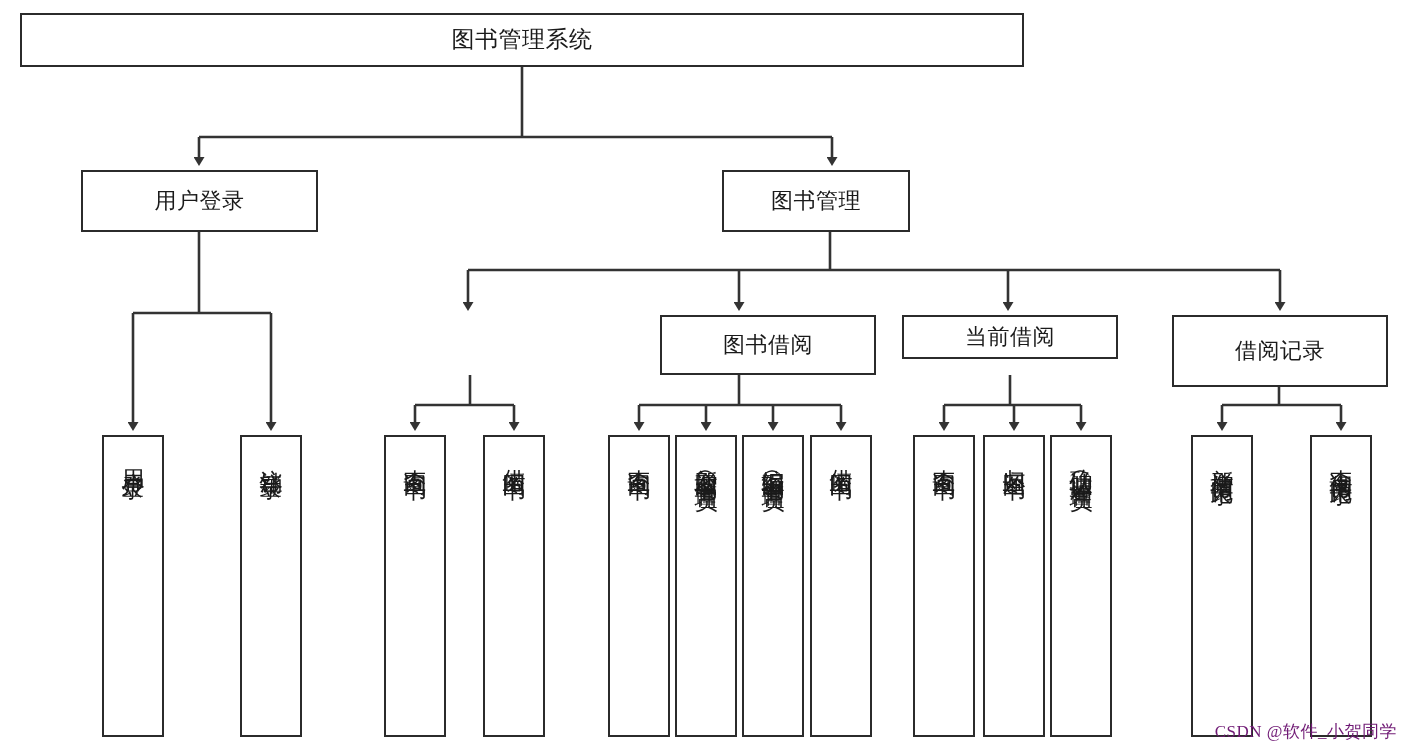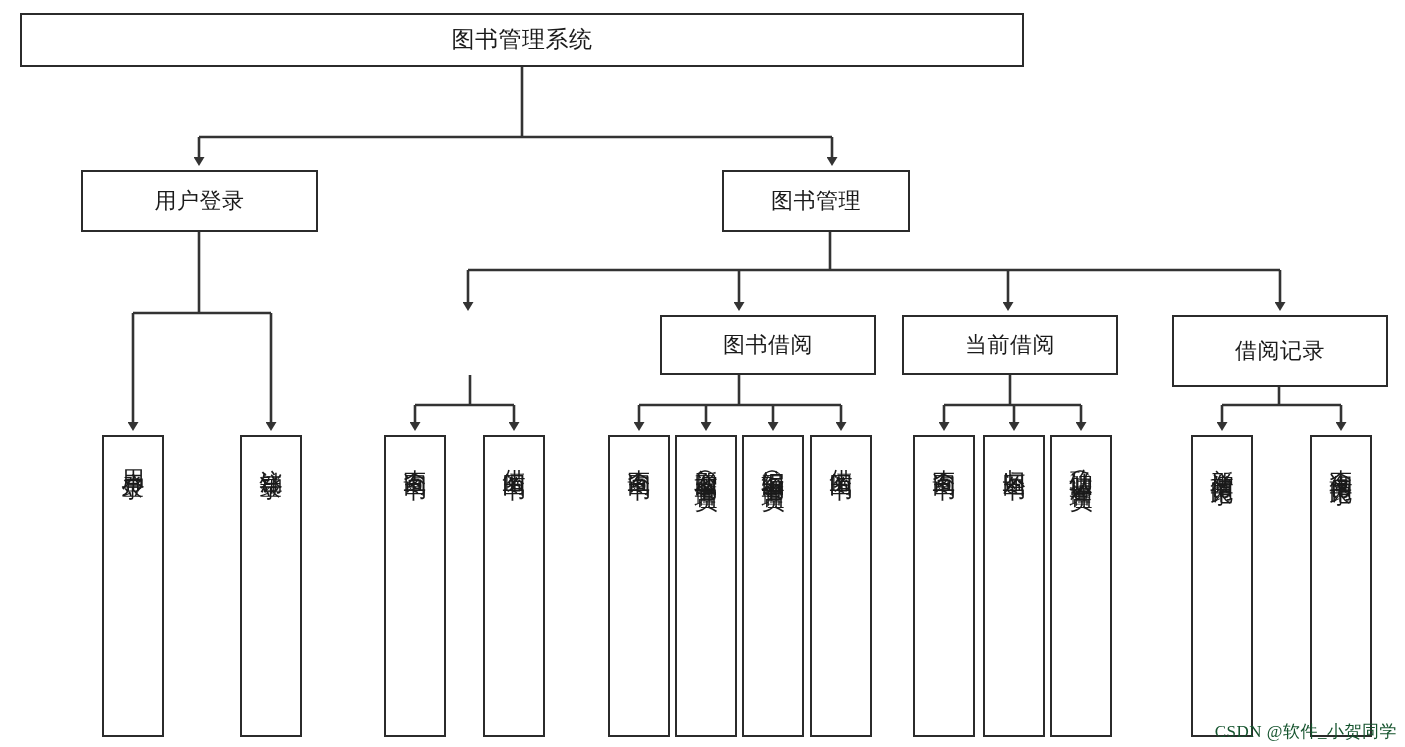--- a/index.html
+++ b/index.html
@@ -58,21 +58,21 @@
     line-height: 1.0;
     letter-spacing: 3px;
     white-space: nowrap;
   }
   .node.root .lbl { font-size: 23px; }
   .watermark {
     position: absolute;
     right: 8px;
     bottom: 4px;
     font-size: 17px;
-    color: #14532d;
+    color: #701a75;
     z-index: 5;
     white-space: nowrap;
     letter-spacing: 0.5px;
   }
 </style>
 </head>
 <body>
 
 <div id="canvas">
 
@@ -133,21 +133,21 @@
   <div class="node horiz" style="left:81px; top:170px; width:237px; height:62px;">
     <span class="lbl">用户登录</span>
   </div>
   <div class="node horiz" style="left:722px; top:170px; width:188px; height:62px;">
     <span class="lbl">图书管理</span>
   </div>
 
   <div class="node horiz" style="left:632px; top:315px; width:216px; height:60px;margin-left:28px;">
     <span class="lbl">图书借阅</span>
   </div>
-  <div class="node horiz" style="left:902px; top:315px; width:216px; height:60px;">
+  <div class="node horiz" style="left:902px; top:315px; width:216px; height:44px;">
     <span class="lbl">当前借阅</span>
   </div>
   <div class="node horiz" style="left:1172px; top:315px; width:216px; height:72px;">
     <span class="lbl">借阅记录</span>
   </div>
 
   <div class="node vert" style="left:102px; top:435px; width:62px; height:302px;">
     <span class="lbl">用户登录</span>
   </div>
   <div class="node vert" style="left:240px; top:435px; width:62px; height:302px;">

